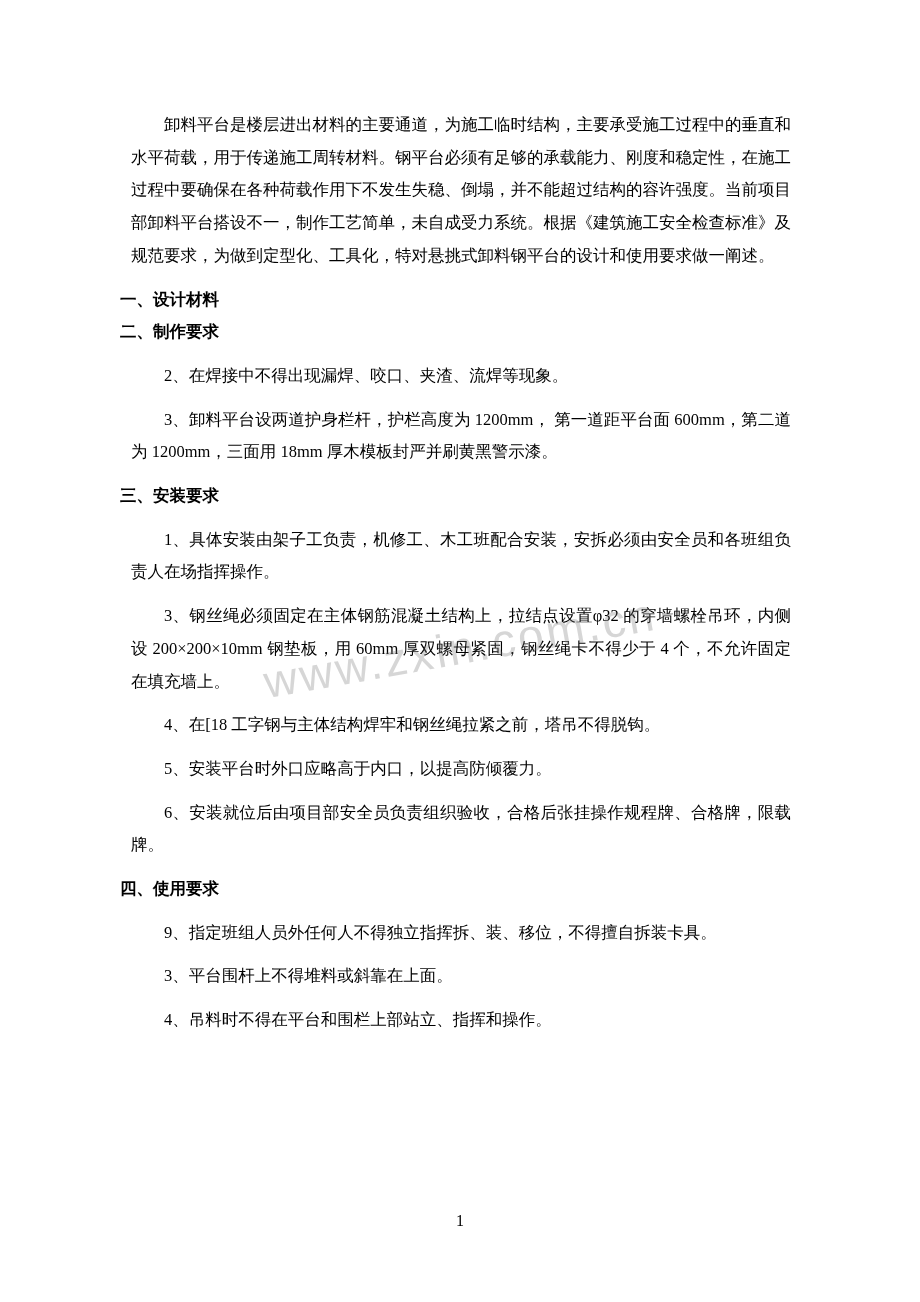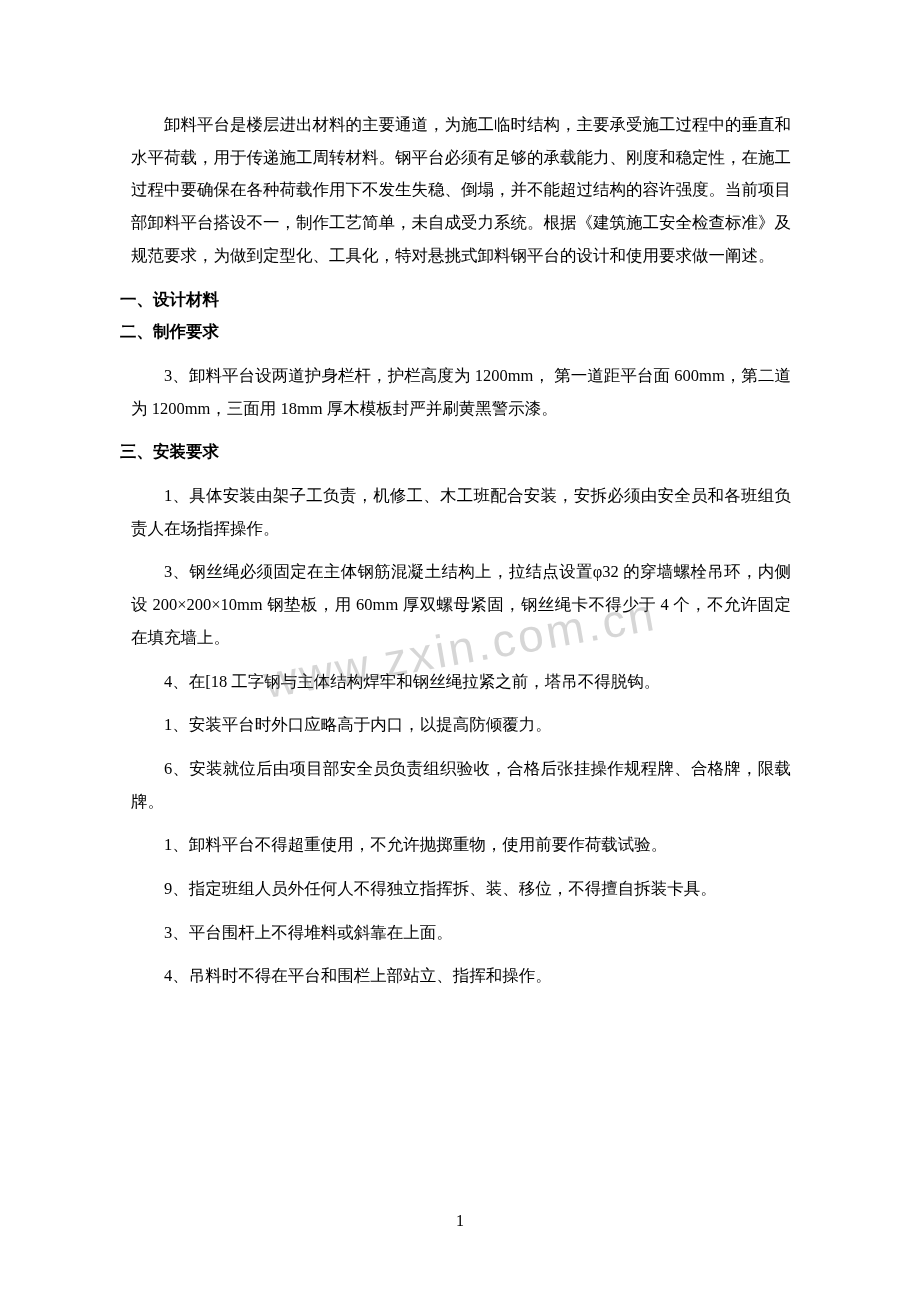--- a/index.html
+++ b/index.html
@@ -76,30 +76,31 @@
   <div class="watermark">www.zxin.com.cn</div>
 
   <div class="content">
 
 
     <p class="para">卸料平台是楼层进出材料的主要通道，为施工临时结构，主要承受施工过程中的垂直和水平荷载，用于传递施工周转材料。钢平台必须有足够的承载能力、刚度和稳定性，在施工过程中要确保在各种荷载作用下不发生失稳、倒塌，并不能超过结构的容许强度。当前项目部卸料平台搭设不一，制作工艺简单，未自成受力系统。根据《建筑施工安全检查标准》及规范要求，为做到定型化、工具化，特对悬挑式卸料钢平台的设计和使用要求做一阐述。</p>
 
     <h2 class="section-heading">一、设计材料</h2>
 
     <h2 class="section-heading">二、制作要求</h2>
+    <p class="para">2、在焊接中不得出现漏焊、咬口、夹渣、流焊等现象。</p>
     <p class="para">3、卸料平台设两道护身栏杆，护栏高度为 1200mm， 第一道距平台面 600mm，第二道为 1200mm，三面用 18mm 厚木模板封严并刷黄黑警示漆。</p>
 
     <h2 class="section-heading">三、安装要求</h2>
     <p class="para">1、具体安装由架子工负责，机修工、木工班配合安装，安拆必须由安全员和各班组负责人在场指挥操作。</p>
     <p class="para">3、钢丝绳必须固定在主体钢筋混凝土结构上，拉结点设置φ32 的穿墙螺栓吊环，内侧设 200×200×10mm 钢垫板，用 60mm 厚双螺母紧固，钢丝绳卡不得少于 4 个，不允许固定在填充墙上。</p>
     <p class="para">4、在[18 工字钢与主体结构焊牢和钢丝绳拉紧之前，塔吊不得脱钩。</p>
-    <p class="para">1、安装平台时外口应略高于内口，以提高防倾覆力。</p>
+    <p class="para">5、安装平台时外口应略高于内口，以提高防倾覆力。</p>
     <p class="para">6、安装就位后由项目部安全员负责组织验收，合格后张挂操作规程牌、合格牌，限载牌。</p>
 
-    <p class="para">1、卸料平台不得超重使用，不允许抛掷重物，使用前要作荷载试验。</p>
+    <h2 class="section-heading">四、使用要求</h2>
     <p class="para">9、指定班组人员外任何人不得独立指挥拆、装、移位，不得擅自拆装卡具。</p>
     <p class="para">3、平台围杆上不得堆料或斜靠在上面。</p>
     <p class="para">4、吊料时不得在平台和围栏上部站立、指挥和操作。</p>
 
   </div>
 
   <div class="page-number">1</div>
 
 </div>
 

